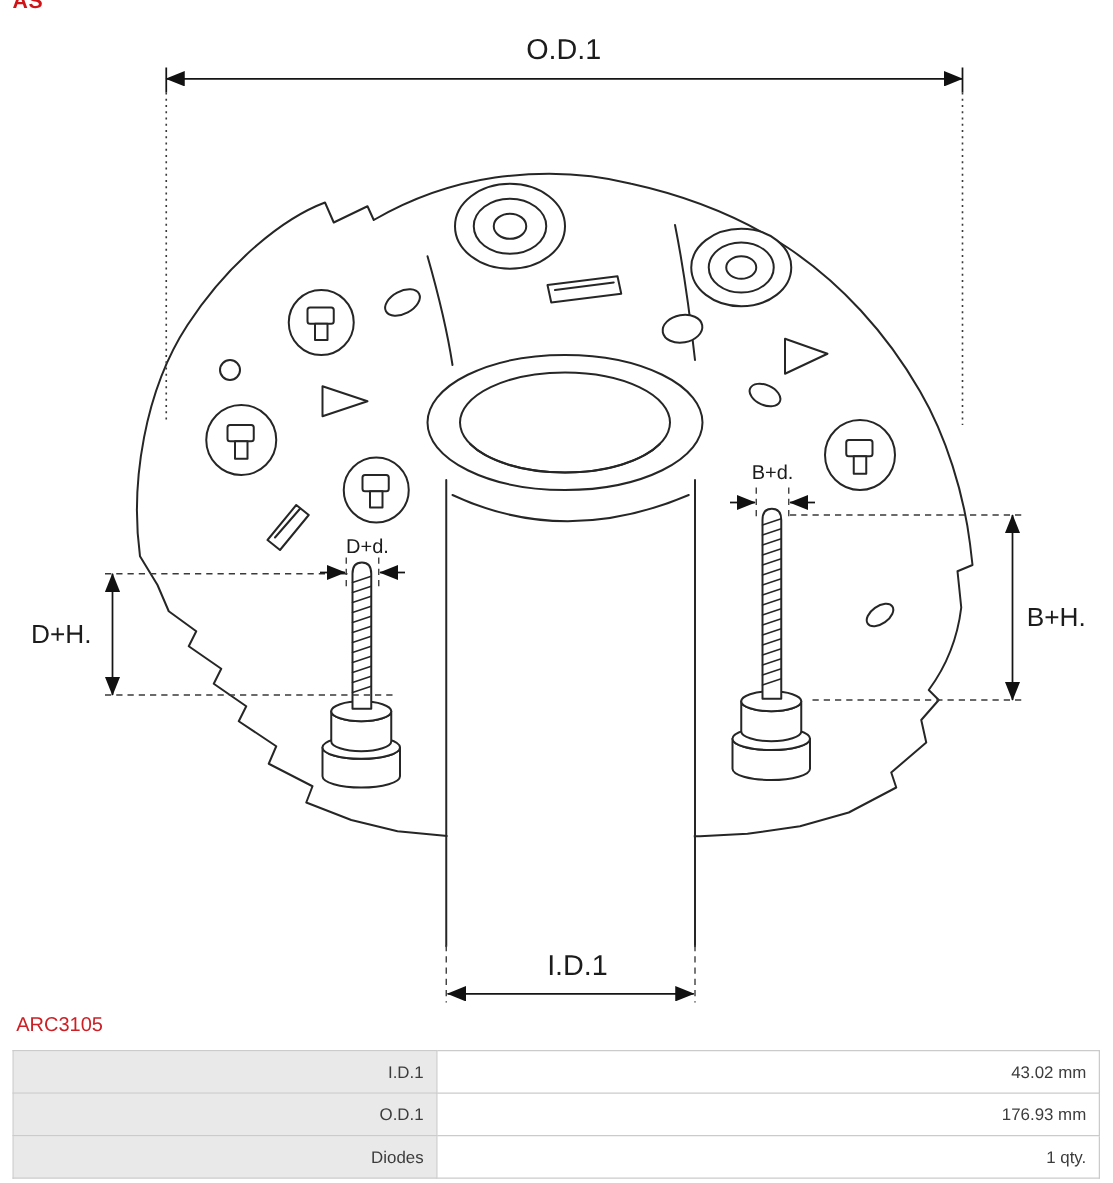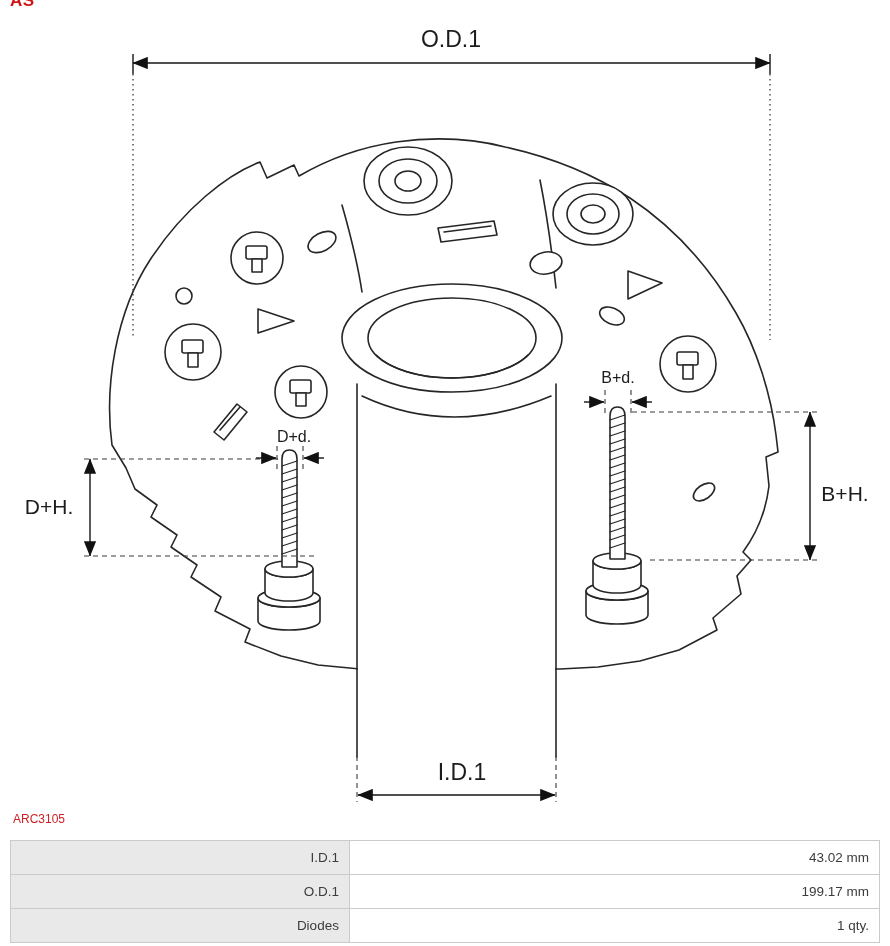--- a/index.html
+++ b/index.html
@@ -14,21 +14,21 @@
   .ln{stroke:#262626;stroke-width:1.6;fill:none;stroke-linejoin:round;stroke-linecap:round;}
   .fw{fill:#ffffff;}
   .thread{stroke:#262626;stroke-width:1.2;fill:none;}
   .dim{stroke:#151515;stroke-width:1.4;fill:none;}
   .dash{stroke:#3a3a3a;stroke-width:1.1;fill:none;stroke-dasharray:5 4;}
   .dot{stroke:#3a3a3a;stroke-width:1.3;fill:none;stroke-dasharray:1.5 3.5;}
   .t-lg{font:23px "Liberation Sans",sans-serif;fill:#1c1c1c;}
   .t-md{font:21px "Liberation Sans",sans-serif;fill:#1c1c1c;}
   .t-sm{font:16px "Liberation Sans",sans-serif;fill:#1c1c1c;}
   
-  .part-number{position:absolute;left:13px;top:812px;font-size:12px;color:#cd2026;
+  .part-number{position:absolute;left:13px;top:812px;font-size:16px;color:#cd2026;
                text-decoration:none;cursor:pointer;}
   
   .spec-tables{position:absolute;left:10px;top:840px;width:870px;display:flex;gap:7px;}
   table.spec{border-collapse:collapse;flex:1;table-layout:fixed;}
   table.spec td{border:1px solid #cbcbcb;height:33px;padding:0 10px;font-size:13.5px;
                 color:#3c3c3c;text-align:right;vertical-align:middle;overflow:hidden;
                 white-space:nowrap;}
   td.lbl{background:#e9e9e9;}
   .c-lbl-l{width:39%;}
   .c-lbl-r{width:45%;}
@@ -178,21 +178,21 @@
           <col class="c-lbl-l">
           <col>
         </colgroup>
       <tbody>
         <tr>
           <td class="lbl">I.D.1</td>
           <td class="val">43.02 mm</td>
         </tr>
         <tr>
           <td class="lbl">O.D.1</td>
-          <td class="val">199.17 mm</td>
+          <td class="val">176.93 mm</td>
         </tr>
         <tr>
           <td class="lbl">Diodes</td>
           <td class="val">1 qty.</td>
         </tr>
       </tbody>
     </table>
   </div>
 
 </div>

